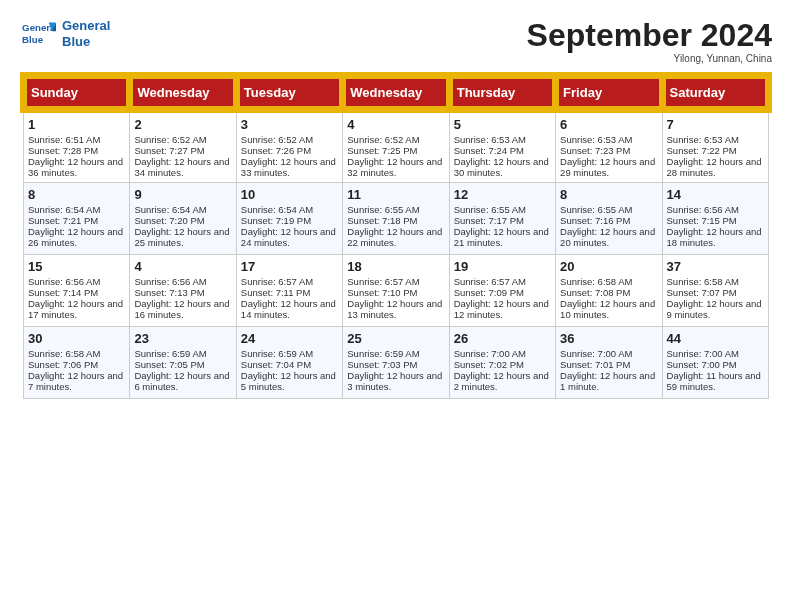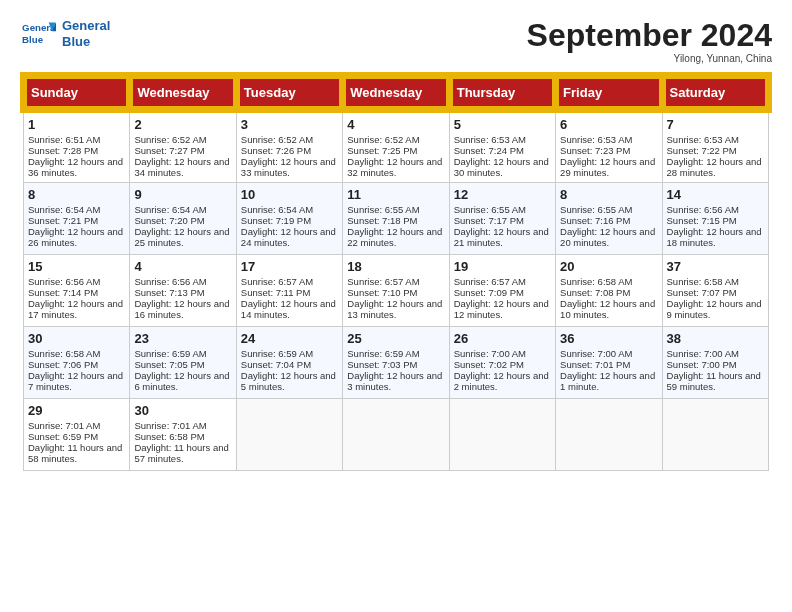--- a/index.html
+++ b/index.html
@@ -143,26 +143,17 @@
           <td><span class="day-num">20</span>Sunrise: 6:58 AM<br>Sunset: 7:08 PM<br>Daylight: 12 hours and 10 minutes.</td>
           <td><span class="day-num">37</span>Sunrise: 6:58 AM<br>Sunset: 7:07 PM<br>Daylight: 12 hours and 9 minutes.</td>
         </tr>
         <tr>
           <td><span class="day-num">30</span>Sunrise: 6:58 AM<br>Sunset: 7:06 PM<br>Daylight: 12 hours and 7 minutes.</td>
           <td><span class="day-num">23</span>Sunrise: 6:59 AM<br>Sunset: 7:05 PM<br>Daylight: 12 hours and 6 minutes.</td>
           <td><span class="day-num">24</span>Sunrise: 6:59 AM<br>Sunset: 7:04 PM<br>Daylight: 12 hours and 5 minutes.</td>
           <td><span class="day-num">25</span>Sunrise: 6:59 AM<br>Sunset: 7:03 PM<br>Daylight: 12 hours and 3 minutes.</td>
           <td><span class="day-num">26</span>Sunrise: 7:00 AM<br>Sunset: 7:02 PM<br>Daylight: 12 hours and 2 minutes.</td>
           <td><span class="day-num">36</span>Sunrise: 7:00 AM<br>Sunset: 7:01 PM<br>Daylight: 12 hours and 1 minute.</td>
-          <td><span class="day-num">38</span>Sunrise: 7:00 AM<br>Sunset: 7:00 PM<br>Daylight: 11 hours and 59 minutes.</td>
-        </tr>
-        <tr>
-          <td><span class="day-num">29</span>Sunrise: 7:01 AM<br>Sunset: 6:59 PM<br>Daylight: 11 hours and 58 minutes.</td>
-          <td><span class="day-num">30</span>Sunrise: 7:01 AM<br>Sunset: 6:58 PM<br>Daylight: 11 hours and 57 minutes.</td>
-          <td class="cell-empty"></td>
-          <td class="cell-empty"></td>
-          <td class="cell-empty"></td>
-          <td class="cell-empty"></td>
-          <td class="cell-empty"></td>
+          <td><span class="day-num">44</span>Sunrise: 7:00 AM<br>Sunset: 7:00 PM<br>Daylight: 11 hours and 59 minutes.</td>
         </tr>
       </tbody>
   </table>
 </div>
 
 </body></html>

